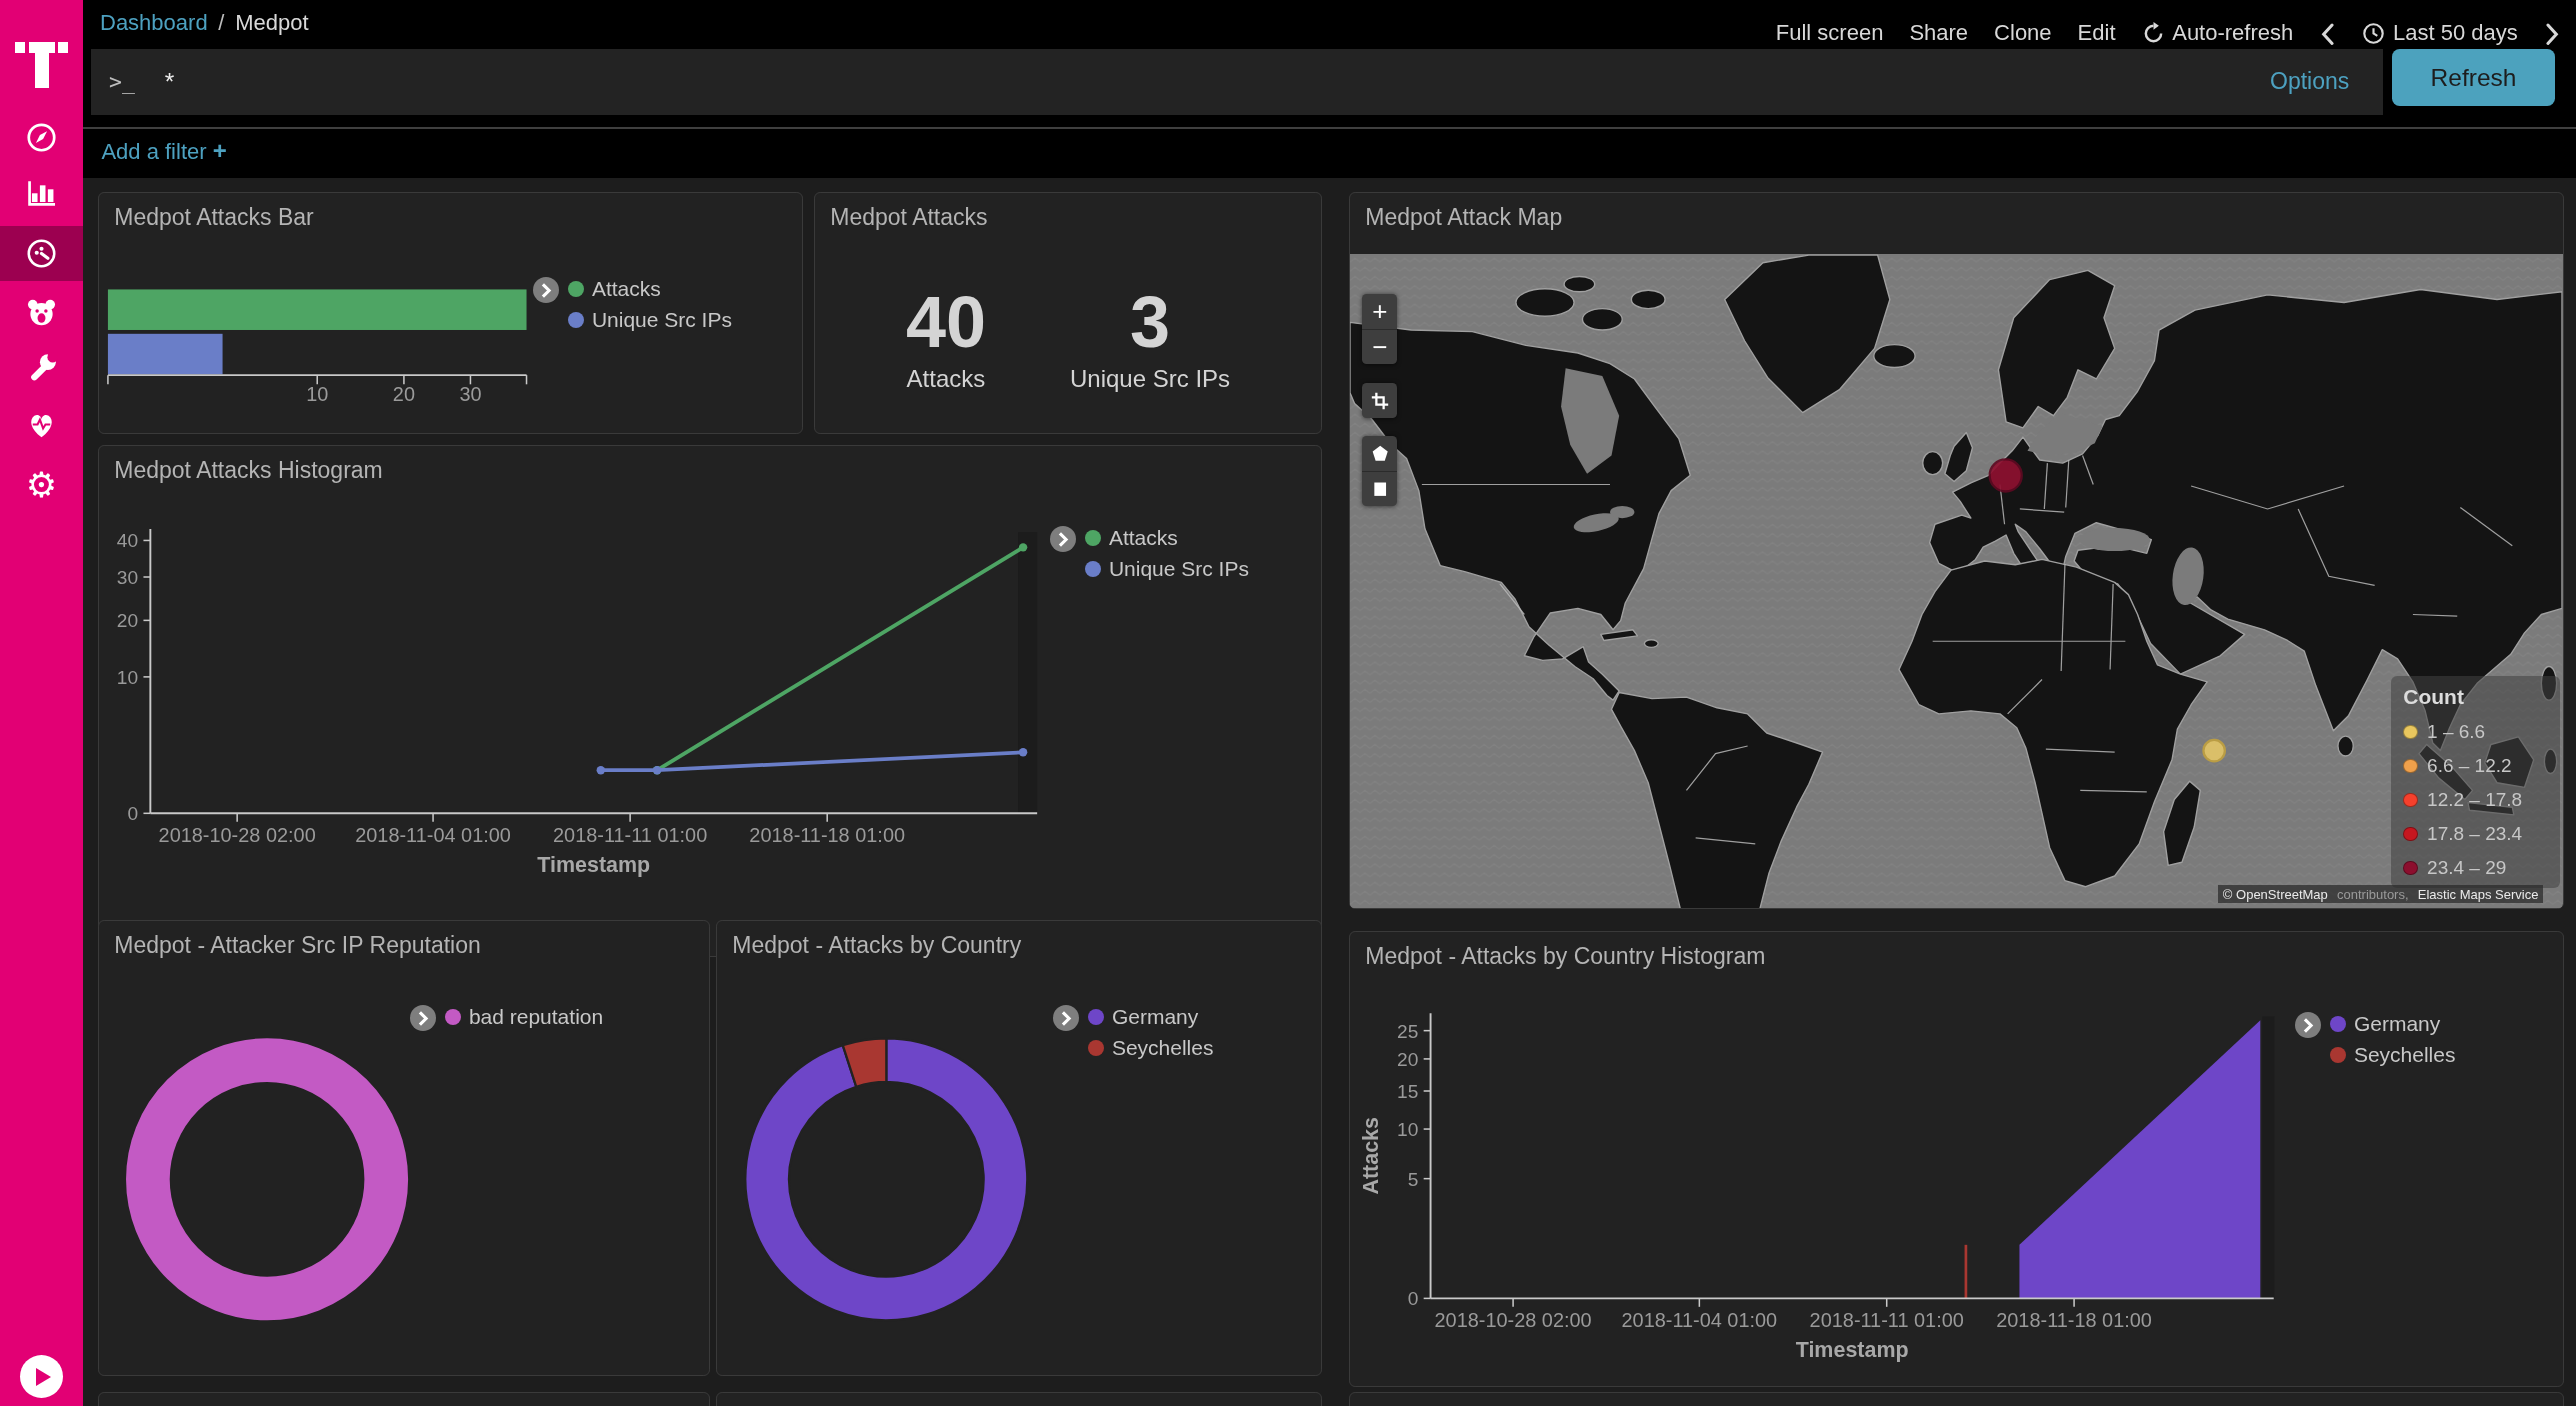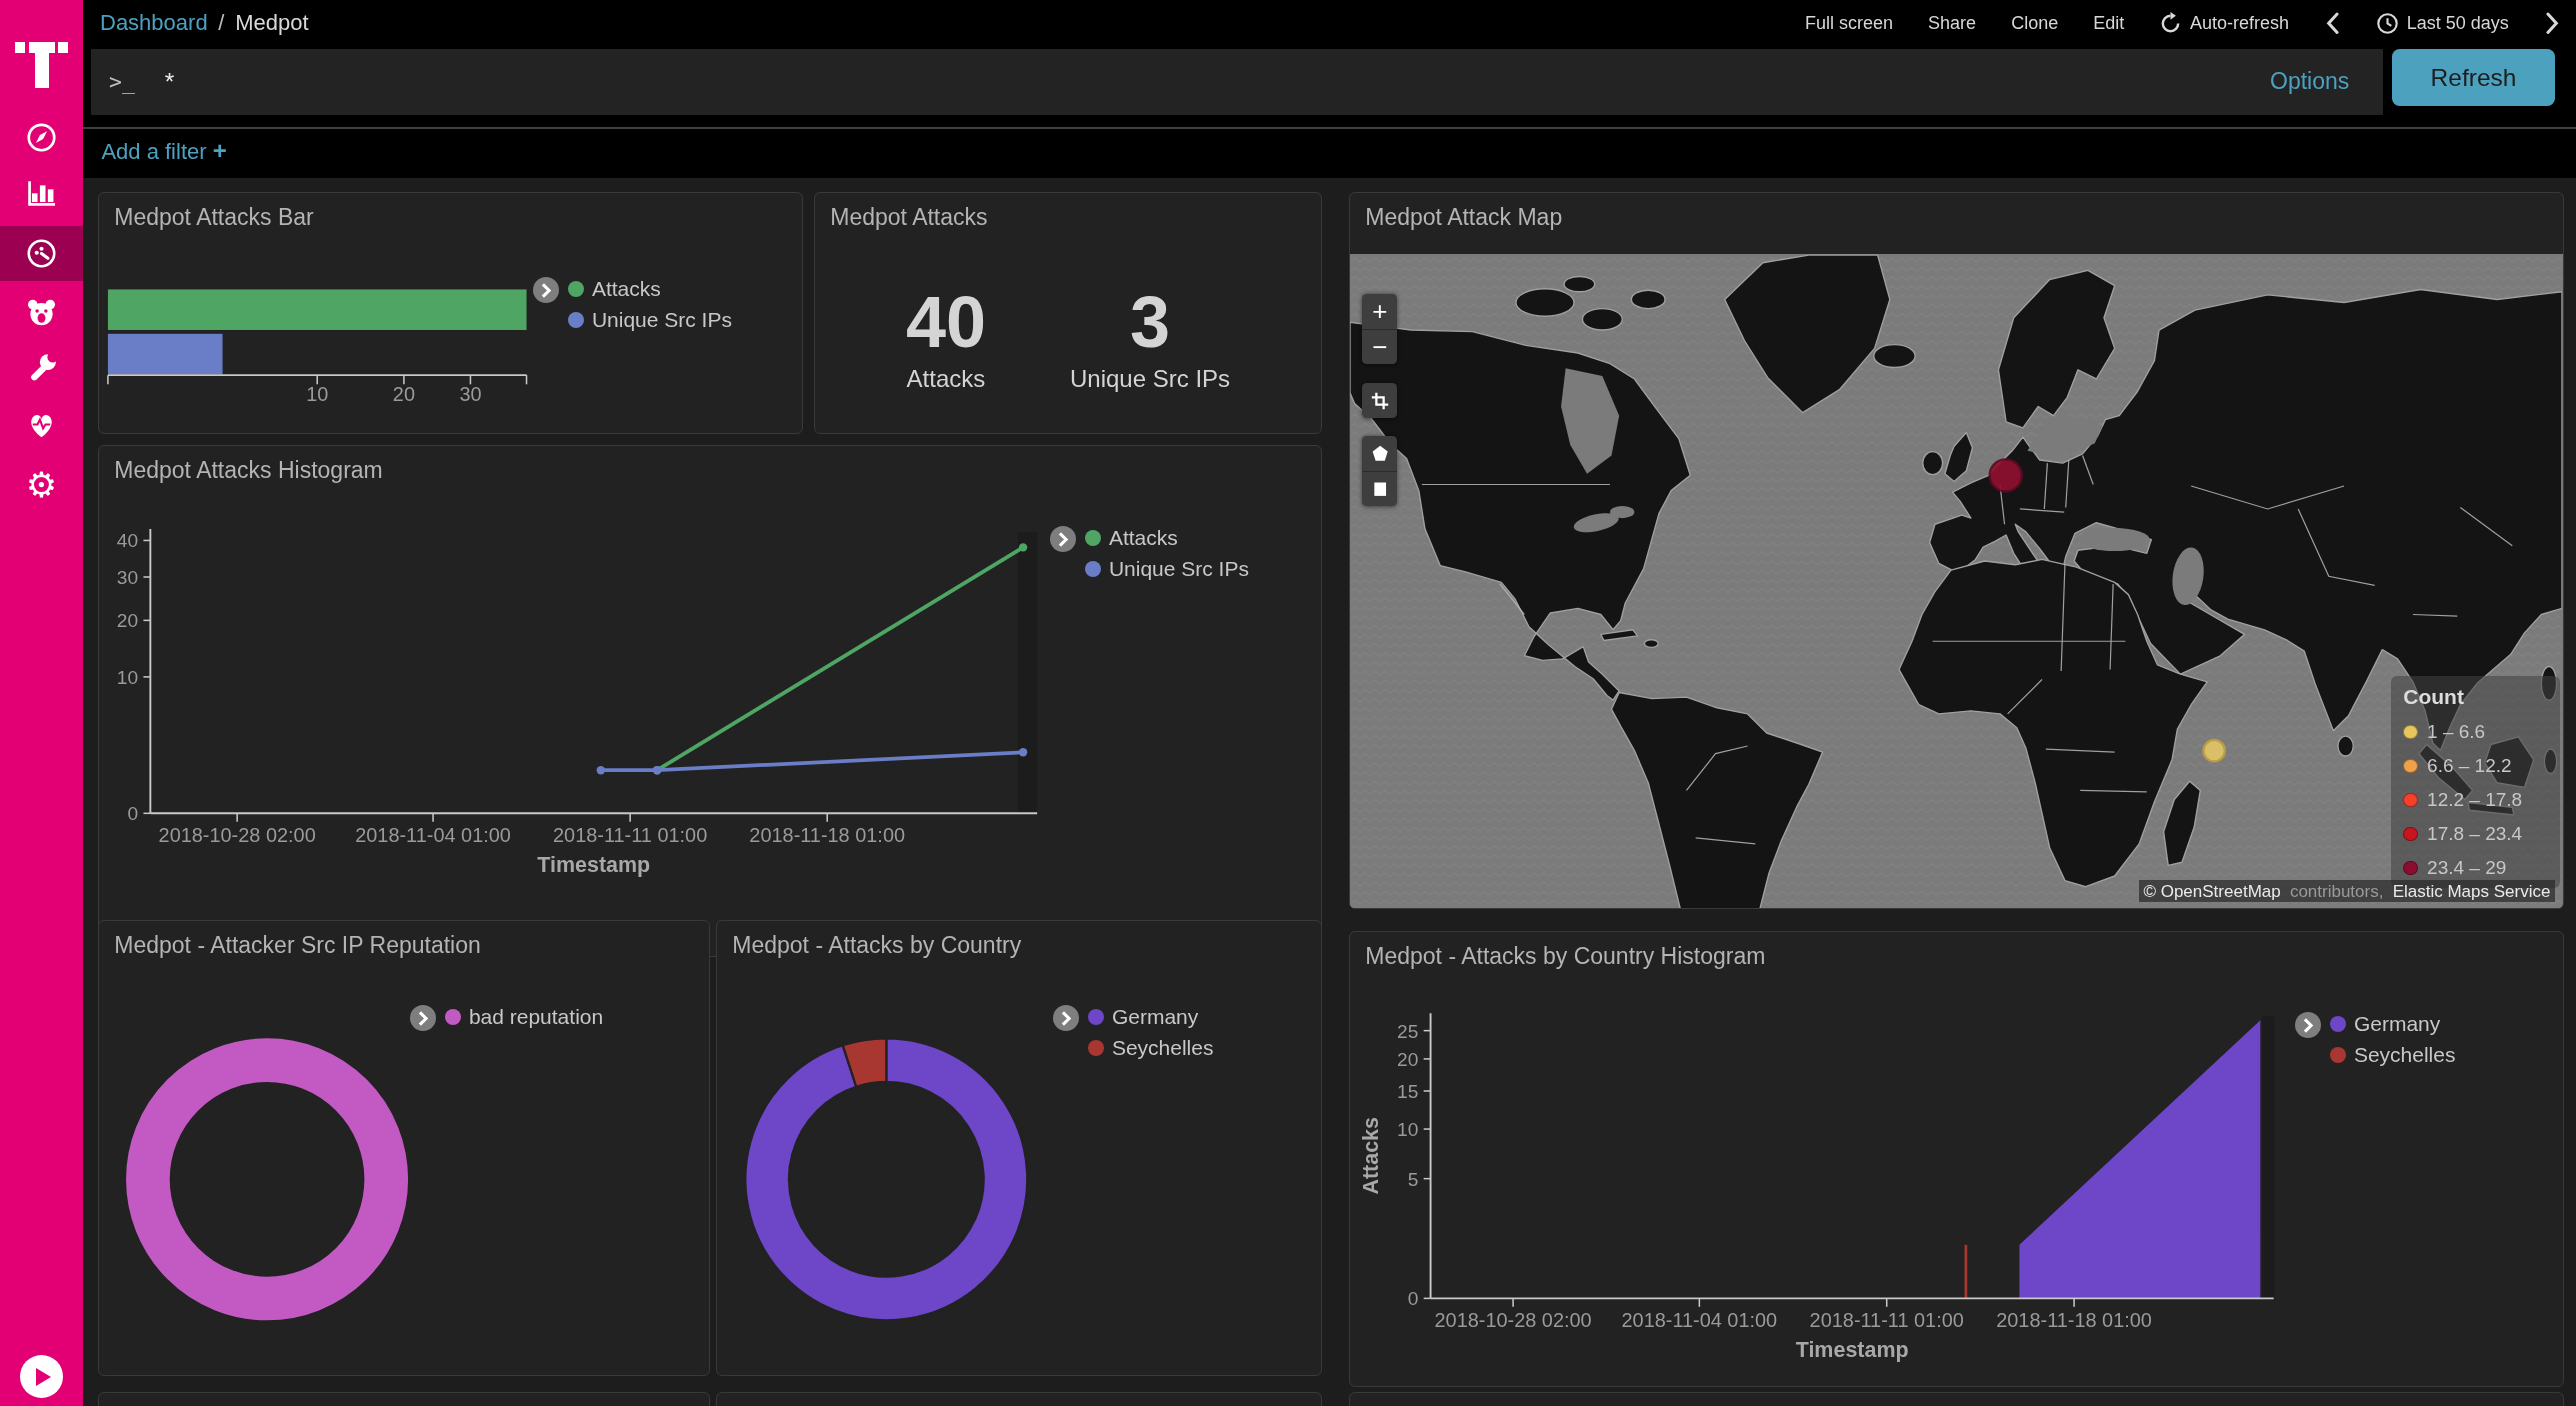--- a/index.html
+++ b/index.html
@@ -13,21 +13,21 @@
   .side-item.active { background:#9C0050; }
   .collapse-btn { position:absolute; left:20px; top:1355px; width:43px; height:43px; border-radius:50%; background:#fff; display:flex; align-items:center; justify-content:center; }
   .collapse-btn .tri { width:0; height:0; border-left:15.3px solid #E20074; border-top:9.2px solid transparent; border-bottom:9.2px solid transparent; margin-left:4.6px; }
   
   .chrome { position:absolute; left:83px; top:0; right:0; height:178px; background:#000000; }
   .navrow { position:absolute; left:0; top:0; right:0; height:46px; display:flex; align-items:center; }
   .crumbs { position:absolute; left:17px; top:0; height:46px; display:flex; align-items:center; gap:10.7px; font-size:22px; }
   .crumb-link { color:#4DA1C0; cursor:pointer; }
   .crumb-sep { color:#bdbdbd; }
   .crumb-cur { color:#d9d9d9; }
-  .nav-actions { position:absolute; right:15.3px; top:0; height:46px; display:flex; align-items:center; gap:35px; font-size:18px; color:#d8d8d8; }
+  .nav-actions { position:absolute; right:15.3px; top:0; height:46px; display:flex; align-items:flex-end; gap:26px; font-size:22px; color:#d8d8d8; }
   .nav-actions .itm { cursor:pointer; display:flex; align-items:center; gap:7.7px; white-space:nowrap; }
   .queryrow { position:absolute; left:0; top:46px; right:0; height:81px; }
   .query-input { position:absolute; left:7.7px; top:3.1px; width:2292px; height:66px; background:#232323; border:none; outline:none; color:#ececec; font-size:24.5px; padding-left:74px; }
   .query-prompt { position:absolute; left:26px; top:23px; font-family:"DejaVu Sans Mono", monospace; font-size:21.5px; color:#bdbdbd; pointer-events:none; }
   .options-link { position:absolute; left:2187px; top:21.5px; font-size:23px; color:#4DA1C0; cursor:pointer; }
   .refresh-btn { position:absolute; left:2309px; top:3.1px; width:163px; height:57px; background:#4CA2BE; color:#1d1d1d; font-size:24.5px; border:none; border-radius:7.7px; cursor:pointer; }
   .filterline { position:absolute; left:0; top:127px; right:0; height:1.5px; background:#3f3f3f; }
   .filterrow { position:absolute; left:0; top:128px; right:0; height:50px;text-align:right; }
   .add-filter { position:absolute; left:18.4px; top:9.2px; font-size:22px; color:#4DA1C0; cursor:pointer; }
   .add-filter b { font-size:24px; }
@@ -49,21 +49,21 @@
   .metric .lab { font-size:24px; margin-top:4.6px; }
   
   .map-viewport { position:absolute; left:0; top:61px; right:0; bottom:0; overflow:hidden; border-radius:0 0 4.6px 4.6px; background:#7b7b7b; }
   .map-ctl { position:absolute; background:#3E3E3E; border-radius:4.6px; overflow:hidden; box-shadow:0 0.8px 4.6px rgba(0,0,0,.5); }
   .map-btn { width:35px; height:35px; display:flex; align-items:center; justify-content:center; color:#fff; font-size:26px; cursor:pointer; }
   .map-btn + .map-btn { border-top:1.5px solid #2b2b2b; }
   .map-legend { position:absolute; left:1041px; top:422px; width:169px; padding:9.2px 0 9.2px 12.3px; background:rgba(66,66,66,0.55); border-radius:6.1px; }
   .map-legend .ttl { font-size:21px; font-weight:bold; color:#dcdcdc; margin-bottom:6.1px; }
   .map-legend .row { display:flex; align-items:center; gap:9.2px; margin-top:12px; font-size:19px; color:#c7c7c7; }
   .map-legend .dot { width:14.6px; height:14.6px; border-radius:50%; flex:none; border:1.5px solid rgba(0,0,0,.35); }
-  .attribution { position:absolute; right:8px; bottom:6.1px; font-size:17px; }
+  .attribution { position:absolute; right:20px; bottom:6.1px; font-size:13px; }
   .attribution span { padding:1.5px 4.6px; background:rgba(40,40,40,0.7); }
   .attr-bright { color:#eaeaea; } .attr-muted { color:#9a9a9a; }
 </style>
 </head>
 <body>
 
 <div class="sidebar">
   <div class="logo">
     <div style="left:0;top:20px;width:10.7px;height:11.5px"></div>
     <div style="left:43px;top:20px;width:10.7px;height:11.5px"></div>

